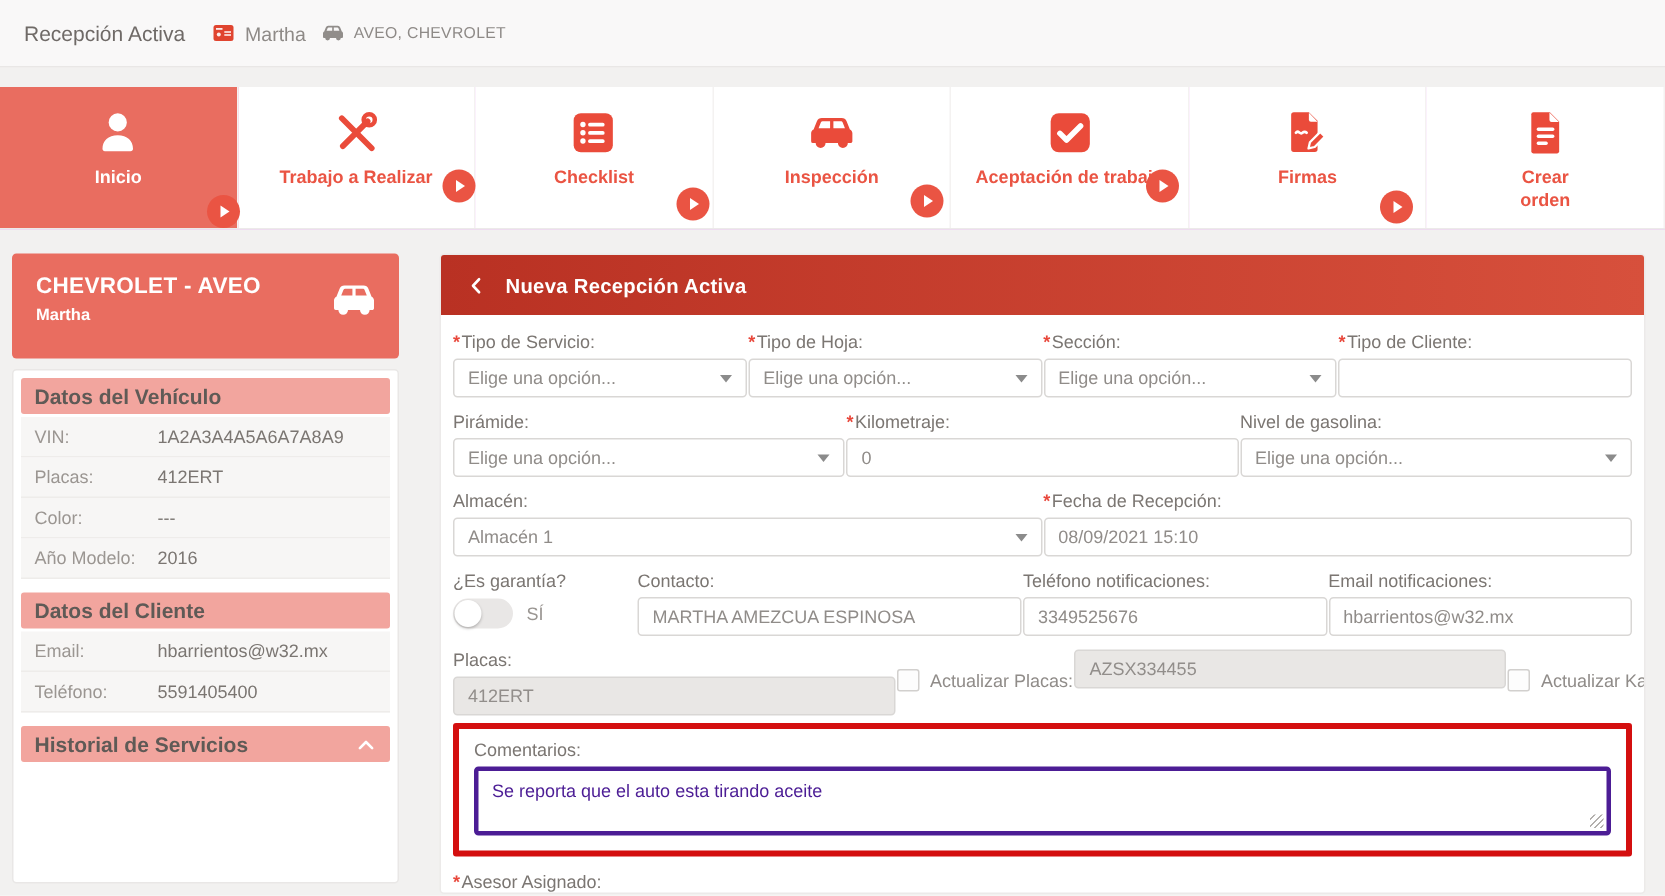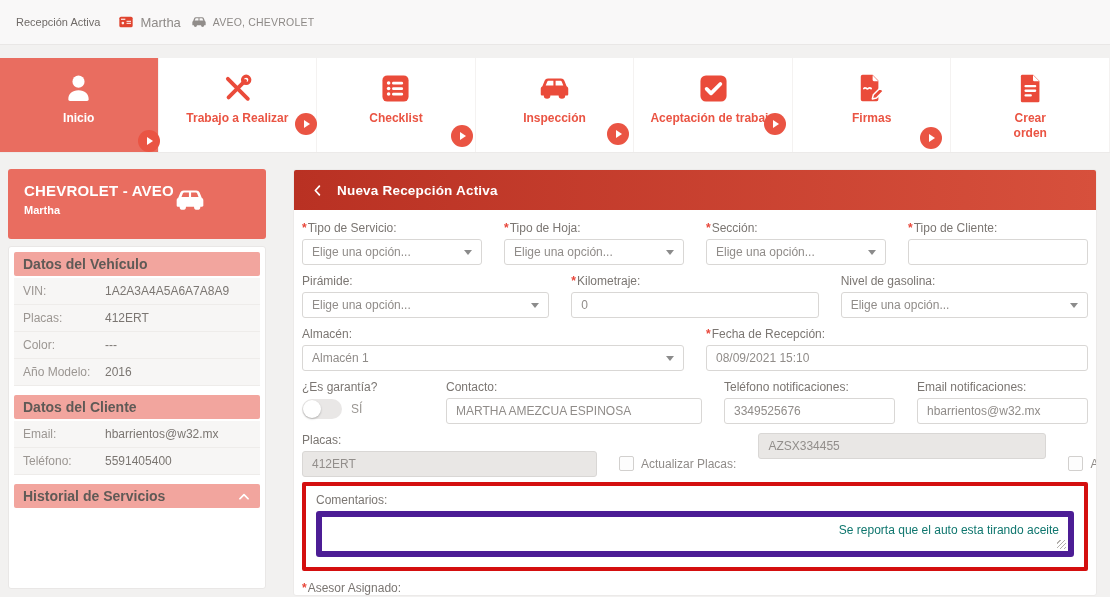--- a/index.html
+++ b/index.html
@@ -2,21 +2,21 @@
 <html><head>
 <meta charset="utf-8">
 <style>
   * { margin:0; padding:0; box-sizing:border-box; }
   html,body { width:1110px; height:597px; overflow:hidden; background:#f2f1f0;
     font-family:"Liberation Sans", sans-serif; }
 
   
   .topbar { height:45px; background:#f9f8f8; border-bottom:1px solid #e9e7e6;
     display:flex; align-items:center; padding:0 16px; gap:10px; }
-  .topbar-title { font-size:11px; color:#6f6a67; margin-right:8px; }
+  .topbar-title { font-size:14px; color:#6f6a67; margin-right:8px; }
   .tb-item { display:flex; align-items:center; gap:6px; color:#8e8a87; font-size:13px; }
   .tb-small { font-size:10.5px; letter-spacing:.2px; }
   .icon-sm { width:16px; height:16px; display:inline-flex; }
   .icon-sm svg { width:100%; height:100%; }
 
   
   .stepper { margin:13px 0 0 0; height:95px; background:#f0abfc; display:flex;
     position:relative; border-bottom:1px solid #eceae9; }
   .step { flex:1; display:flex; flex-direction:column; align-items:center;
     padding-top:14px; border-right:1px solid #f4f2f1; cursor:pointer; background:#fff; }
@@ -34,21 +34,21 @@
   .badge .tri { width:0; height:0; border-left:6px solid #fff;
     border-top:4px solid transparent; border-bottom:4px solid transparent; margin-left:2px; }
 
   
   .content { display:flex; align-items:stretch; padding:16px 13px 0 8px; gap:27px;
     height:443px; }
 
   
   .sidebar { width:258px; flex:none; }
   .veh-card { background:#e96d60; border-radius:3px; color:#fff; height:70px;
-    padding:13px 14px 0 16px; display:flex; }
+    padding:13px 14px 0 16px; display:flex; justify-content:space-between; }
   .veh-title { font-size:15px; font-weight:700; letter-spacing:.2px; }
   .veh-sub { font-size:11px; font-weight:700; margin-top:5px; }
   .veh-car { width:32px; height:32px; color:#fff; margin-top:2px; }
   .veh-car svg { width:100%; height:100%; }
   .side-card { background:#fff; border:1px solid #e9e7e6; border-radius:3px;
     margin-top:7px; padding:5px; height:343px; }
   .sec-head { background:#f2a59e; color:#5f5a56; font-weight:700; font-size:14px;
     padding:4px 9px; border-radius:2px; display:flex; justify-content:space-between;
     align-items:flex-end; }
   .sec-head + .sec-head, .rows + .sec-head { margin-top:9px; }
@@ -63,51 +63,51 @@
   
   .panel { flex:1; background:#fff; border:1px solid #eceae9; border-radius:3px;
     overflow:hidden; display:flex; flex-direction:column; }
   .panel-banner { height:40px; flex:none; background:linear-gradient(90deg,#b93123,#d7503c);
     display:flex; align-items:center; gap:13px; padding:12px 17px; color:#fff; cursor:pointer; }
   .back-chev { width:13px; height:13px; display:flex; }
   .back-chev svg { width:100%; height:100%; }
   .panel-title { font-size:13.5px; font-weight:600; letter-spacing:.2px; }
   .panel-body { padding:11px 8px 0 8px; }
 
-  .frow { display:flex; gap:22px; margin-bottom:9px; }
+  .frow { display:flex; gap:1px; margin-bottom:9px; }
   .col { flex:1; min-width:0; }
   .f-label { display:block; font-size:12px; color:#7b7672; margin-bottom:4px; white-space:nowrap; }
   .req { color:#e8473b; margin-right:1px; font-weight:700; }
   .ctrl { height:26px; border:1px solid #d9d7d5; border-radius:3px; background:#fff;
     display:flex; align-items:center; padding:0 9px; font-size:12px; color:#908c89;
     white-space:nowrap; overflow:hidden; cursor:pointer; }
   .ctrl.disabled { background:#e9e7e5; color:#928e8b; cursor:default; }
   .caret { margin-left:auto; width:0; height:0; border-left:4px solid transparent;
     border-right:4px solid transparent; border-top:5px solid #8b8b8b; flex:none; }
 
   .w-gar { width:122px; flex:none; }
   .w-contact { width:256px; flex:none; }
   .w-placas { width:295px; flex:none; }
   .w-kata { width:288px; flex:none; }
   .chk-wrap { display:flex; align-items:center; gap:7px; align-self:flex-end;
-    margin-bottom:6px; font-size:12px; color:#908c89; flex:none; cursor:pointer; }
+    margin-bottom:16px; font-size:12px; color:#908c89; flex:none; cursor:pointer; }
   .chk { width:15px; height:15px; border:1px solid #d2d0ce; border-radius:2px;
     background:#fdfdfd; flex:none; }
 
   .toggle-row { display:flex; align-items:center; gap:9px; margin-top:5px; }
   .toggle { width:40px; height:20px; border-radius:10px; background:#e9e7e6;
     position:relative; cursor:pointer; flex:none; }
   .knob { position:absolute; left:1px; top:1px; width:18px; height:18px; border-radius:50%;
     background:#fff; box-shadow:0 1px 2px rgba(0,0,0,.25); }
   .toggle-text { font-size:12px; color:#9a9692; }
 
   .annotation { border:4px solid #d40f0f; border-radius:2px; margin:3px 0 10px;
     padding:7px 10px 10px; }
-  .comment-box { margin-top:4px; height:46px; border:6px solid #4c1d95; border-radius:3px;
-    padding:6px 9px; font-size:12px; color:#0f766e; position:relative; cursor:text;text-align:right; }
+  .comment-box { margin-top:4px; height:46px; border:3px solid #4c1d95; border-radius:3px;
+    padding:6px 9px; font-size:12px; color:#4c1d95; position:relative; cursor:text; }
   .rsz { position:absolute; right:2px; bottom:2px; width:9px; height:9px;
     background:repeating-linear-gradient(135deg, transparent 0 2px, #b3b0ad 2px 3px); }
 </style>
 </head>
 <body>
 
 <header class="topbar">
   <span class="topbar-title">Recepción Activa</span>
   <span class="tb-item">
     <span class="icon-sm" style="color:#e0442f;">

